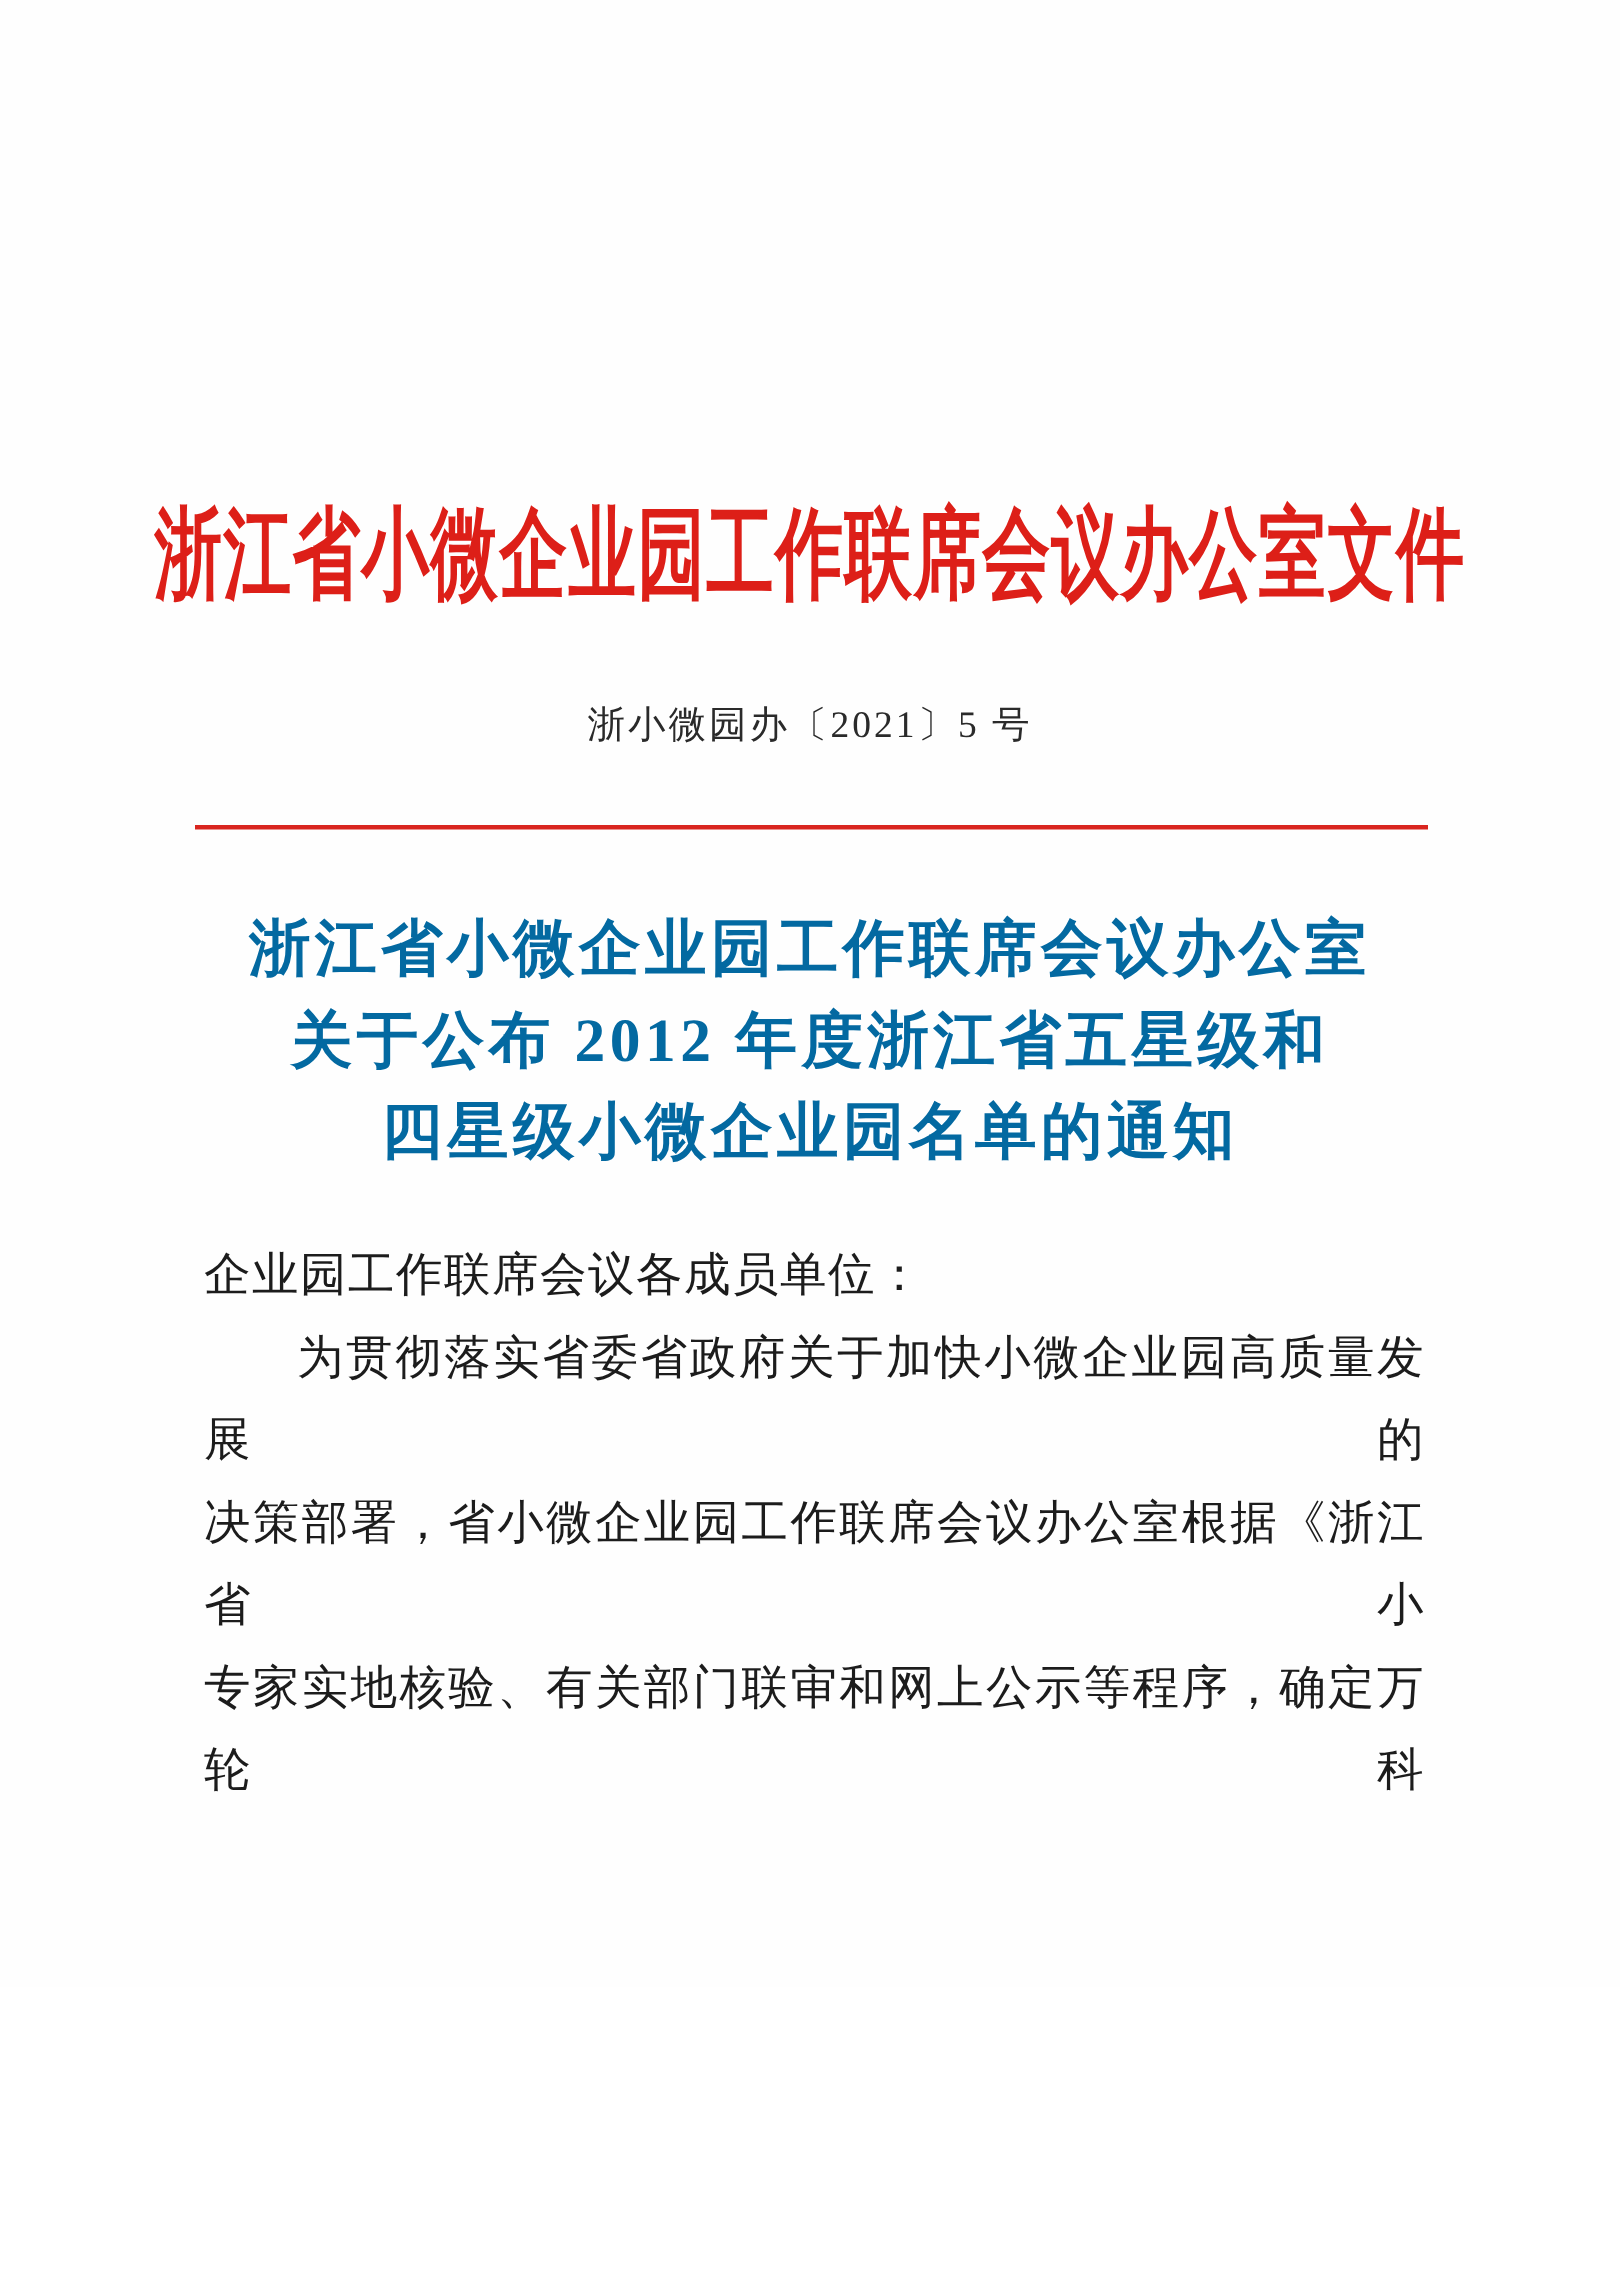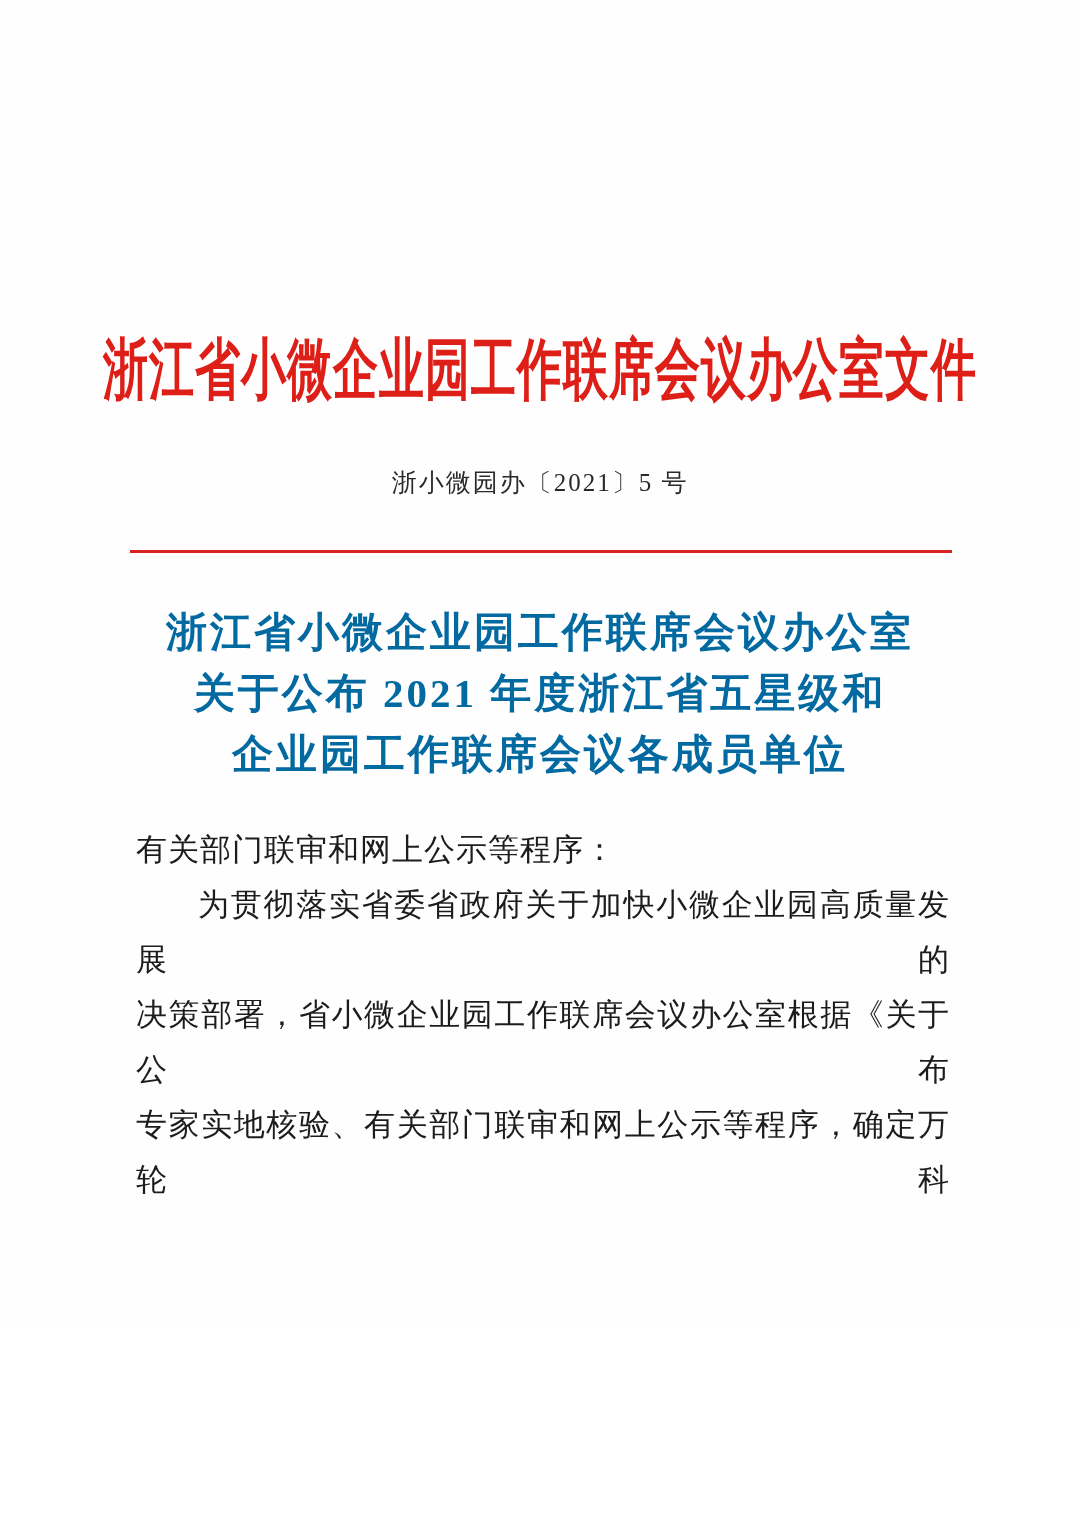--- a/index.html
+++ b/index.html
@@ -118,27 +118,27 @@
   <div class="red-banner">
     <div class="banner-text">浙江省小微企业园工作联席会议办公室文件</div>
   </div>
 
   <div class="doc-number">浙小微园办〔2021〕5 号</div>
 
   <div class="red-line"></div>
 
   <div class="doc-title">
     <div>浙江省小微企业园工作联席会议办公室</div>
-    <div>关于公布 2021 年度浙江省五星级和</div>
-    <div>企业园工作联席会议各成员单位</div>
+    <div>关于公布 2012 年度浙江省五星级和</div>
+    <div>四星级小微企业园名单的通知</div>
   </div>
 
   <div class="doc-body">
-    <div class="line">有关部门联审和网上公示等程序：</div>
+    <div class="line">企业园工作联席会议各成员单位：</div>
     <div class="line j ind">为贯彻落实省委省政府关于加快小微企业园高质量发展的</div>
-    <div class="line j">决策部署，省小微企业园工作联席会议办公室根据《关于公布</div>
+    <div class="line j">决策部署，省小微企业园工作联席会议办公室根据《浙江省小</div>
     <div class="line j">专家实地核验、有关部门联审和网上公示等程序，确定万轮科</div>
 
   </div>
 
   <div class="page-number">— 1 —</div>
 
 </div>
 
 </body></html>

